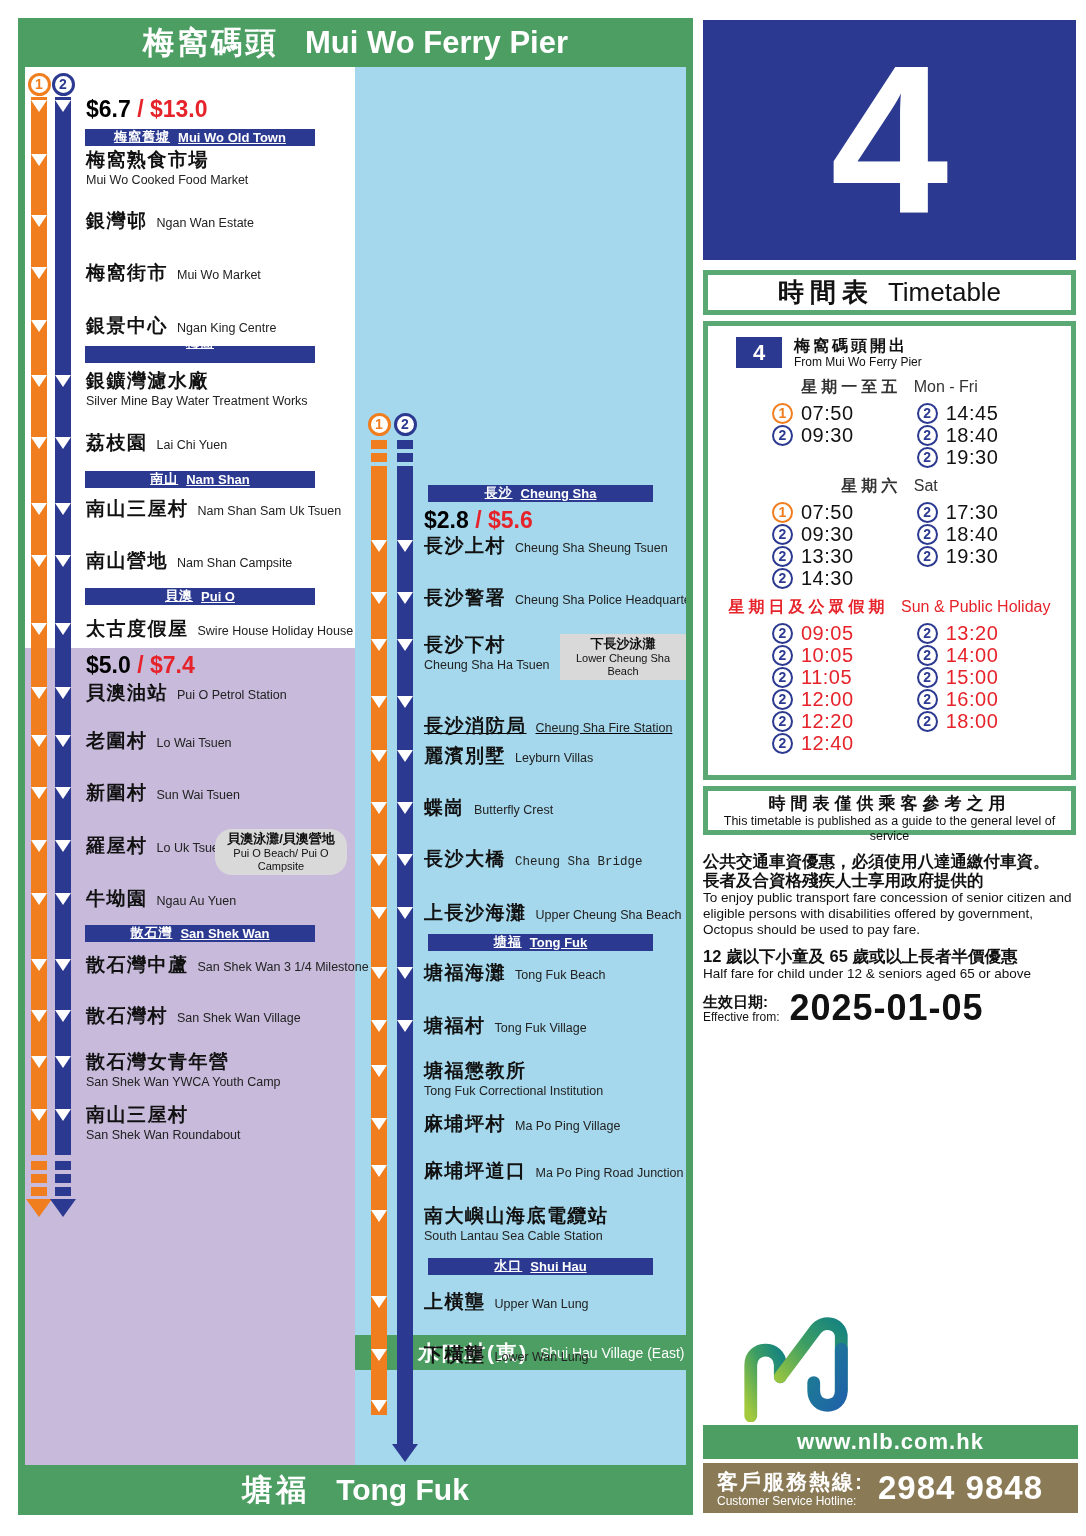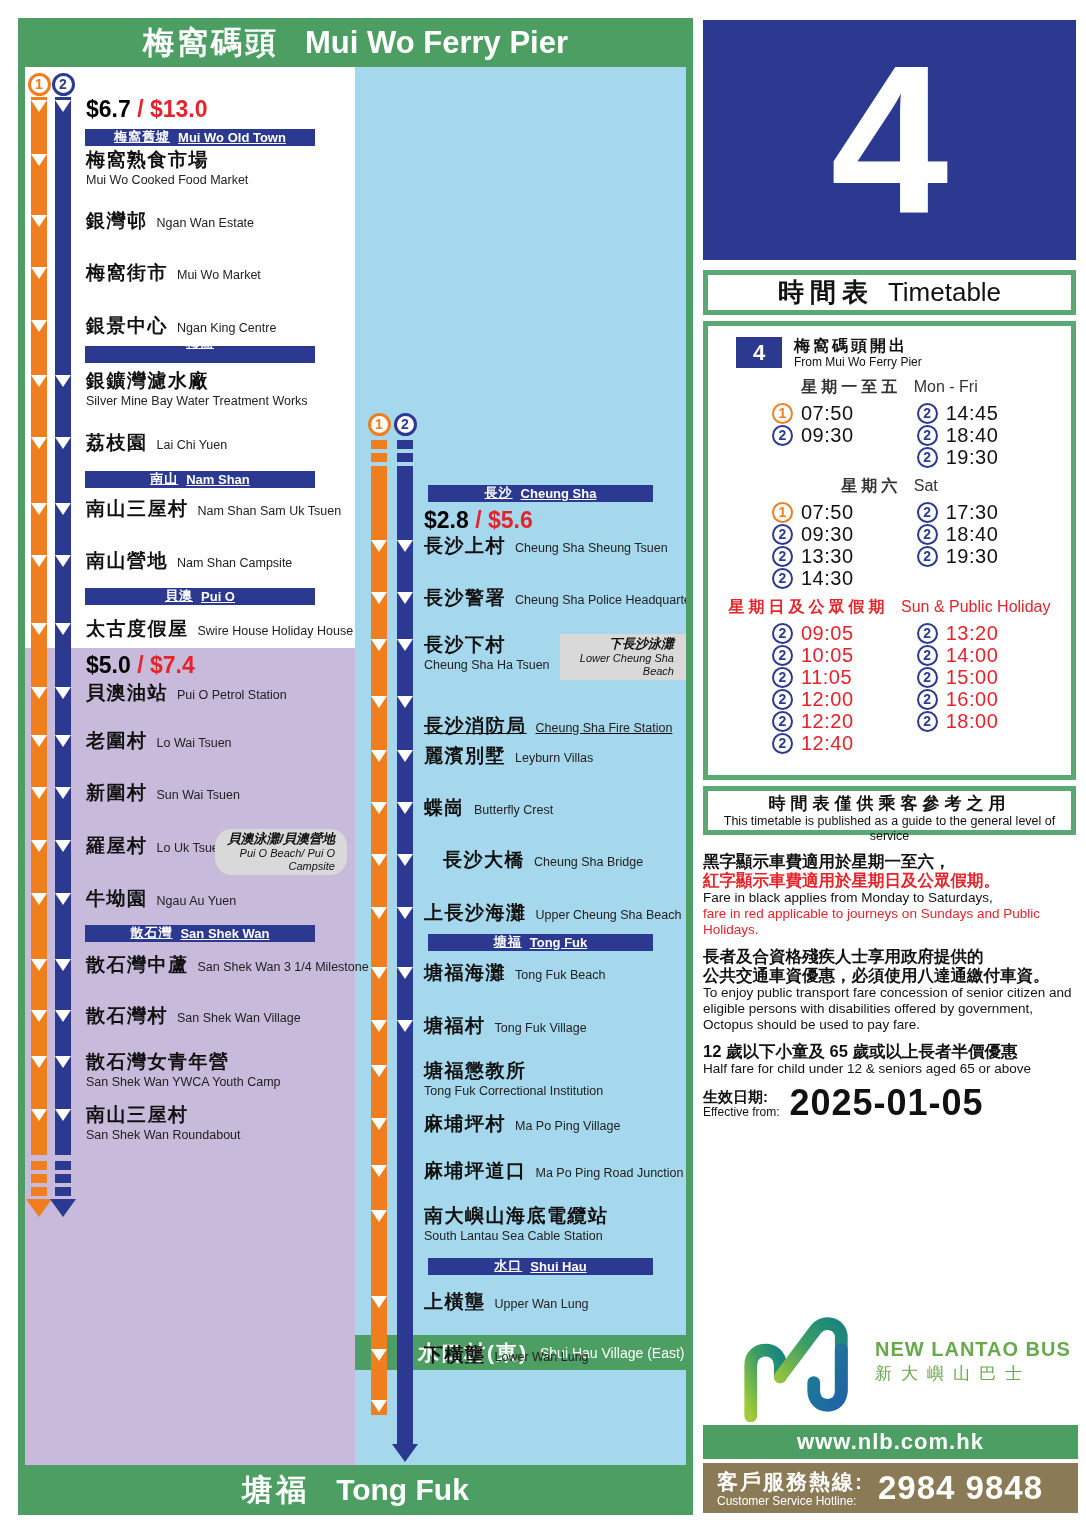--- a/index.html
+++ b/index.html
@@ -35,21 +35,21 @@
   .line-badge{position:absolute;width:23px;height:23px;border-radius:50%;background:#fff;border:3px solid;display:flex;align-items:center;justify-content:center;font-size:14px;font-weight:bold;z-index:3;}
   .stop{position:absolute;z-index:4;white-space:nowrap;line-height:24px;}
   .stop .zh{font-size:19px;font-weight:600;letter-spacing:1.5px;color:#111;}
   .stop .en{font-size:12.5px;color:#222;margin-left:9px;}
   .stop .en2{display:block;font-size:12.5px;color:#222;line-height:15px;}
   .section-bar{position:absolute;height:17px;background:var(--navy);color:#fff;display:flex;align-items:center;justify-content:center;gap:8px;z-index:4;text-decoration:underline;}
   .section-bar .zh{font-size:13px;font-weight:bold;letter-spacing:1px;}
   .section-bar .en{font-size:13px;font-weight:bold;}
   .fare{position:absolute;z-index:4;font-size:23px;font-weight:bold;white-space:nowrap;}
   .fare .red{color:var(--red);}
-  .gray-badge{position:absolute;background:var(--gray);z-index:4;text-align:right;padding:2px 12px;font-style:italic;}
+  .gray-badge{position:absolute;background:var(--gray);z-index:4;text-align:center;padding:2px 4px;}
   .gray-badge .zh{font-size:13px;font-weight:600;display:block;line-height:16px;color:#111;}
   .gray-badge .en{font-size:11px;display:block;line-height:13px;color:#111;}
 
   
   .right-col{position:absolute;left:703px;top:0;width:377px;height:1536px;}
   .route-number-box{position:absolute;left:0;top:20px;width:373px;height:240px;background:var(--navy);display:flex;align-items:center;justify-content:center;}
   .route-number-box span{color:#fff;font-size:212px;font-weight:bold;line-height:212px;}
   .tt-title{position:absolute;left:0;top:270px;width:373px;height:45px;border:5px solid #5aa873;background:#fff;display:flex;align-items:center;justify-content:center;gap:14px;}
   .tt-title .zh{font-size:26px;font-weight:bold;letter-spacing:6px;color:#111;}
   .tt-title .en{font-size:26px;color:#111;}
@@ -228,21 +228,21 @@
         </div>
         <div class="stop" style="left: 399px; top: 647px; text-decoration: underline;"><span class="zh">長沙消防局</span><span class="en">Cheung Sha Fire Station</span></div>
         <div class="stop-arrow" style="left: 346px; top: 629px;"></div>
         <div class="stop-arrow" style="left: 372px; top: 629px;"></div>
         <div class="stop" style="left: 399px; top: 677px;"><span class="zh">麗濱別墅</span><span class="en">Leyburn Villas</span></div>
         <div class="stop-arrow" style="left: 346px; top: 683px;"></div>
         <div class="stop-arrow" style="left: 372px; top: 683px;"></div>
         <div class="stop" style="left: 399px; top: 729px;"><span class="zh">蝶崗</span><span class="en">Butterfly Crest</span></div>
         <div class="stop-arrow" style="left: 346px; top: 735px;"></div>
         <div class="stop-arrow" style="left: 372px; top: 735px;"></div>
-        <div class="stop" style="left: 418px; top: 781px;"><span class="zh">長沙大橋</span><span class="en">Cheung Sha Bridge</span></div>
+        <div class="stop" style="left: 399px; top: 781px; font-family: Liberation Mono, monospace;"><span class="zh">長沙大橋</span><span class="en">Cheung Sha Bridge</span></div>
         <div class="stop-arrow" style="left: 346px; top: 787px;"></div>
         <div class="stop-arrow" style="left: 372px; top: 787px;"></div>
         <div class="stop" style="left: 399px; top: 834px;"><span class="zh">上長沙海灘</span><span class="en">Upper Cheung Sha Beach</span></div>
         <div class="stop-arrow" style="left: 346px; top: 840px;"></div>
         <div class="stop-arrow" style="left: 372px; top: 840px;"></div>
         <div class="section-bar" style="left: 403px; top: 866.5px; width: 225px;">
           <span class="zh">塘福</span>
           <span class="en">Tong Fuk</span>
         </div>
         <div class="stop" style="left: 399px; top: 894px;"><span class="zh">塘福海灘</span><span class="en">Tong Fuk Beach</span></div>
@@ -431,28 +431,22 @@
         </div>
     </div>
 
     <div class="disclaimer">
       <span class="zh">時間表僅供乘客參考之用</span>
       <span class="en">This timetable is published as a guide to the general level of service</span>
     </div>
 
     <div class="notes">
       <div class="blk">
-        <span class="zh">黑字顯示車費適用於星期一至六，</span>
-        <span class="zh red">紅字顯示車費適用於星期日及公眾假期。</span>
-        <span class="en">Fare in black applies from Monday to Saturdays,</span>
-        <span class="en red">fare in red applicable to journeys on Sundays and Public Holidays.</span>
-      </div>
-      <div class="blk">
+        <span class="zh">公共交通車資優惠，必須使用八達通繳付車資。</span>
         <span class="zh">長者及合資格殘疾人士享用政府提供的</span>
-        <span class="zh">公共交通車資優惠，必須使用八達通繳付車資。</span>
         <span class="en">To enjoy public transport fare concession of senior citizen and eligible persons with disabilities offered by government, Octopus should be used to pay fare.</span>
       </div>
       <div class="blk">
         <span class="zh">12 歲以下小童及 65 歲或以上長者半價優惠</span>
         <span class="en">Half fare for child under 12 &amp; seniors aged 65 or above</span>
       </div>
       <div class="effective">
         <div class="lbl">
           <span class="zh">生效日期:</span>
           <span class="en">Effective from:</span>
@@ -471,24 +465,20 @@
           </linearGradient>
           <linearGradient id="g2" x1="0%" y1="0%" x2="100%" y2="100%">
             <stop offset="0%" stop-color="#1d7f92"></stop>
               <stop offset="100%" stop-color="#1f63a8"></stop>
           </linearGradient>
         </defs>
         <path d="M18,118 L18,66 C18,46 48,46 48,66 L48,78" fill="none" stroke="url(#g1)" stroke-width="13" stroke-linecap="round"></path>
         <path d="M48,78 L84,30 C92,20 108,23 110,36 L110,92" fill="none" stroke="url(#g1)" stroke-width="13" stroke-linecap="round" stroke-linejoin="round"></path>
         <path d="M110,50 L110,92 C110,112 82,112 82,92 L82,84" fill="none" stroke="url(#g2)" stroke-width="13" stroke-linecap="round"></path>
       </svg>
-      <div class="brand-text">
-        <span class="en">NEW LANTAO BUS</span>
-        <span class="zh">新大嶼山巴士</span>
-      </div>
     </div>
 
     <div class="web-bar">
       <span>www.nlb.com.hk</span>
     </div>
 
     <div class="hotline-bar">
       <div class="hotline-lbl">
         <span class="zh">客戶服務熱線:</span>
         <span class="en">Customer Service Hotline:</span>

